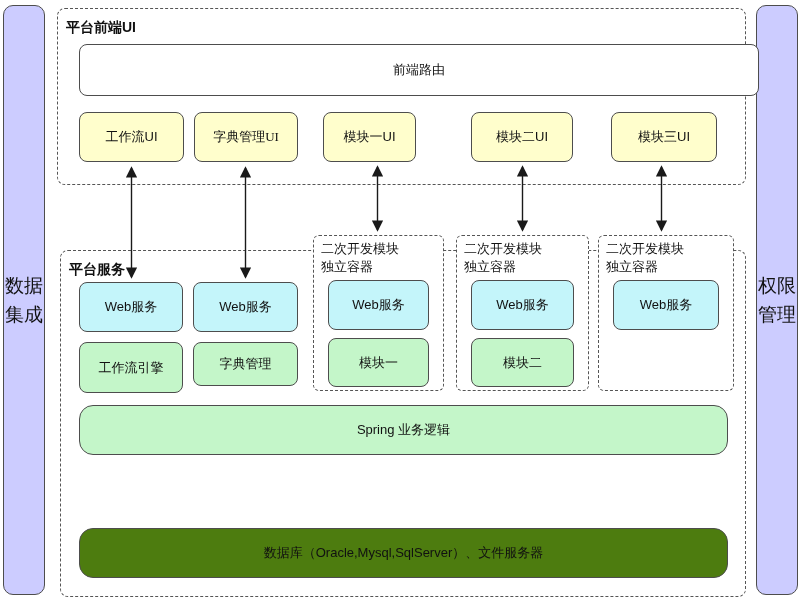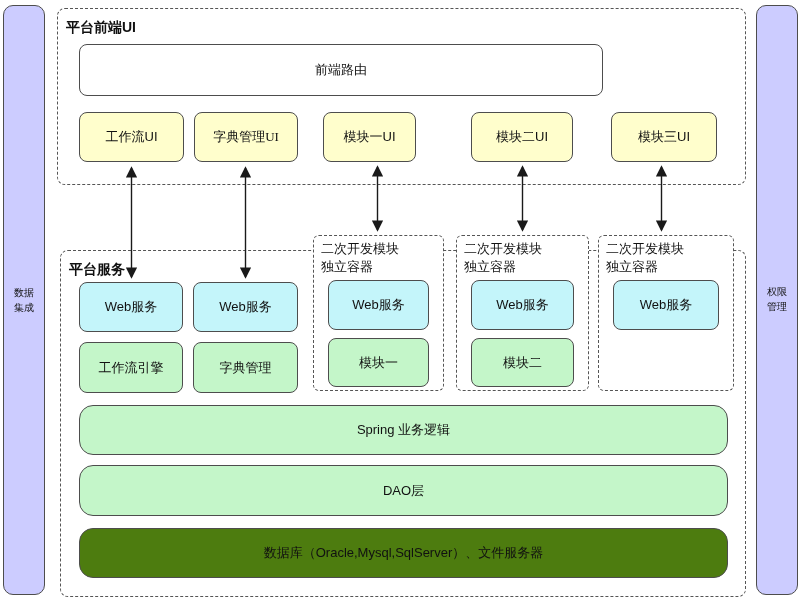--- a/index.html
+++ b/index.html
@@ -10,52 +10,52 @@
   }
   .stage{position:relative;width:800px;height:600px;overflow:hidden;background:#ffffff;}
 
   
   .vbar{
     position:absolute;top:5px;height:588px;width:40px;
     background:#ccccff;border:1px solid #4d4d4d;border-radius:10px;
     display:flex;align-items:center;justify-content:center;
   }
   .vbar.left{left:3px;}
-  .vbar.right{left:756px;font-family:Liberation Mono, monospace;}
-  .vlabel{display:flex;flex-direction:column;text-align:center;font-size:10px;line-height:1.55;}
+  .vbar.right{left:756px;}
+  .vlabel{display:flex;flex-direction:column;text-align:center;font-size:19px;line-height:1.55;}
 
   
   .group{position:absolute;border:1px dashed #555555;border-radius:8px;}
   .group.frontend{left:57px;top:8px;width:687px;height:175px;background:transparent;}
   .group.services{left:60px;top:250px;width:684px;height:345px;background:transparent;}
   .group-label{position:absolute;left:8px;top:10px;font-size:14px;white-space:nowrap;font-weight:bold;}
 
   
   .box{
     position:absolute;border:1px solid #4d4d4d;border-radius:8px;
     display:flex;align-items:center;justify-content:center;
     font-size:13px;text-align:center;box-sizing:border-box;
   }
-  .router{left:79px;top:44px;width:524px;height:52px;background:#ffffff;}
+  .router{left:79px;top:44px;width:680px;height:52px;background:#ffffff;}
   .yellow{background:#fffecc;top:112px;height:50px;}
   .t0{left:79px;width:105px;}
   .t1{left:194px;width:104px;font-family:Liberation Serif, serif;}
   .t2{left:323px;width:93px;}
   .t3{left:471px;width:102px;}
   .t4{left:611px;width:106px;}
 
   .cyan{background:#c4f5fa;}
   .green{background:#c4f6c9;}
   .pink{background:#4d7c0f;}
 
   
   .web1{left:79px;top:282px;width:104px;height:50px;}
   .web2{left:193px;top:282px;width:105px;height:50px;}
   .eng1{left:79px;top:342px;width:104px;height:51px;}
-  .eng2{left:193px;top:342px;width:105px;height:51px;}
+  .eng2{left:193px;top:342px;width:105px;height:44px;}
 
   
   .mc{
     position:absolute;top:235px;height:156px;background:#ffffff;
     border:1px dashed #555555;border-radius:6px;box-sizing:border-box;
   }
   .mc0{left:313px;width:131px;}
   .mc1{left:456px;width:133px;}
   .mc2{left:598px;width:136px;}
   .mc .mc-title{position:absolute;left:7px;top:4px;font-size:13px;line-height:1.35;}
@@ -133,21 +133,20 @@
 
   <div class="mc mc2">
     <div class="mc-title">
       <div>二次开发模块</div>
       <div>独立容器</div>
     </div>
     <div class="box cyan mweb">Web服务</div>
   </div>
 
   <div class="box green wide spring">Spring 业务逻辑</div>
-  <div class="box green wide dao">DAO层</div>
   <div class="box pink wide db">数据库（Oracle,Mysql,SqlServer）、文件服务器</div>
 
   <svg class="arrows" xmlns="http://www.w3.org/2000/svg">
     <defs>
       <marker id="mEnd" viewBox="0 0 10 10" refX="8.5" refY="5" markerWidth="8" markerHeight="8" orient="auto">
         <path d="M0,0 L10,5 L0,10 z" fill="#1a1a1a"></path>
       </marker>
       <marker id="mStart" viewBox="0 0 10 10" refX="1.5" refY="5" markerWidth="8" markerHeight="8" orient="auto">
         <path d="M10,0 L0,5 L10,10 z" fill="#1a1a1a"></path>
       </marker>

